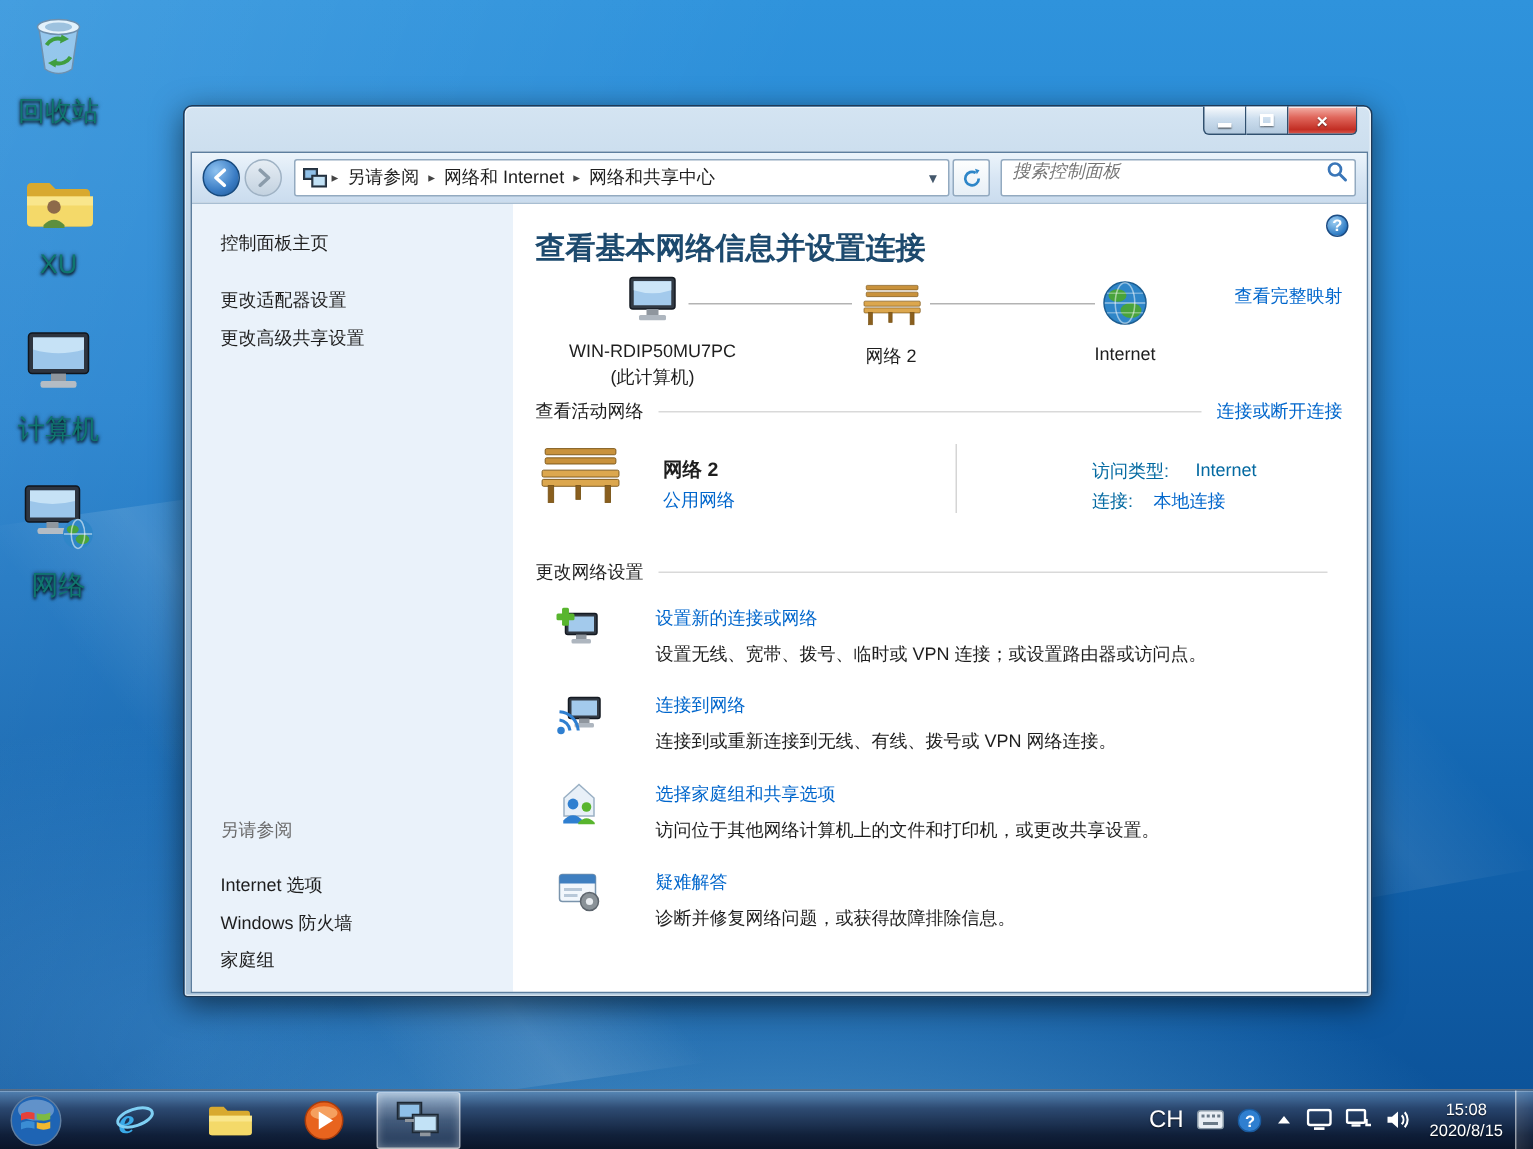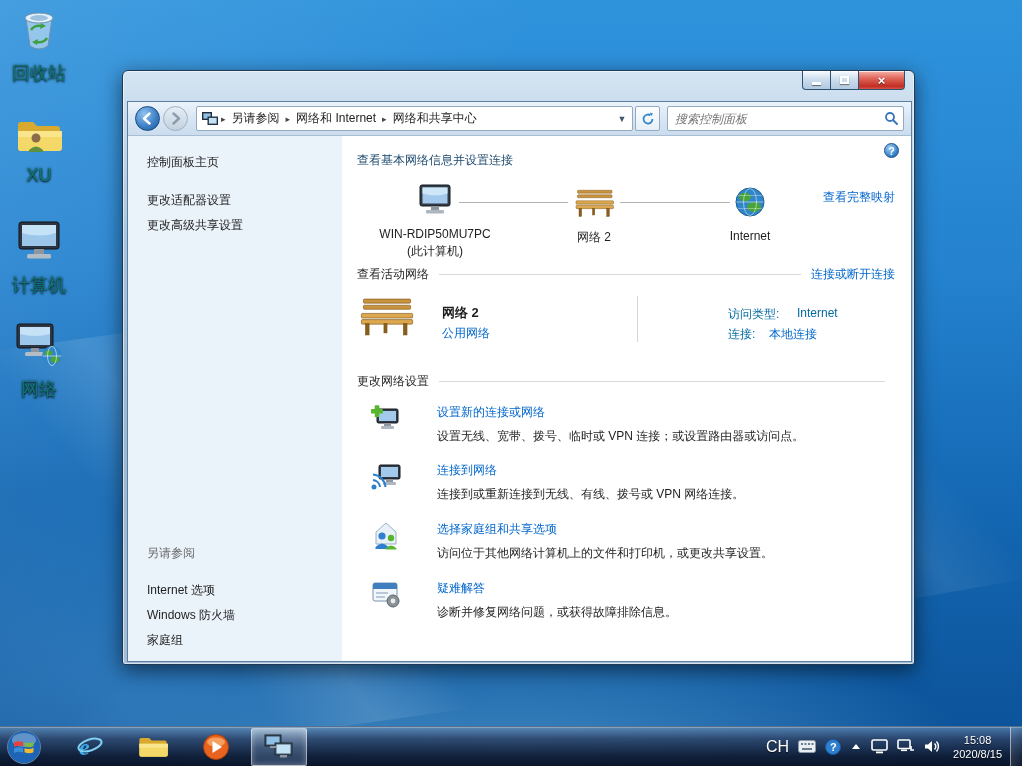--- a/index.html
+++ b/index.html
@@ -60,32 +60,32 @@
 .nav-fwd  { background:linear-gradient(180deg,#e6edf4,#c3d2e0); border:1px solid #9fb2c4; margin-left:3px; }
 .crumbbar { flex:1; height:25px; margin-left:8px; background:#fff; border:1px solid #93aac0;
   border-radius:2px; display:flex; align-items:center; padding:0 2px; min-width:0; }
 .crumb { font-size:12px; color:#1e1e1e; padding:3px 5px; white-space:nowrap; cursor:pointer; }
 .crumb-sep { font-size:9px; color:#444; padding:0 1px; cursor:pointer; }
 .crumb-spacer { flex:1; }
 .crumb-dd { width:16px; text-align:center; color:#44586c; font-size:9px; cursor:pointer; }
 .refresh-btn { width:25px; height:25px; margin-left:2px; border:1px solid #93aac0; border-radius:2px;
   background:linear-gradient(180deg,#fdfefe,#e7eff6); display:flex; align-items:center; justify-content:center; cursor:pointer; }
 .searchbox { width:237px; height:25px; margin-left:7px; background:#fff; border:1px solid #93aac0;
-  border-radius:2px; display:flex; align-items:center; padding:0 4px 0 7px; }
+  border-radius:2px; display:flex; align-items:flex-start; padding:0 4px 0 7px; }
 .searchbox input { flex:1; border:none; outline:none; font-size:12px; font-style:italic;
   color:#777; min-width:0; font-family:inherit; background:transparent; }
 
 
 .content { flex:1; display:flex; min-height:0; }
 .sidebar { width:214px; flex:none; background:#eaf2fa; position:relative; font-size:12px; }
 .side-link { position:absolute; left:19px; color:#1e1e1e; cursor:pointer; white-space:nowrap;text-align:right; }
 .side-head { position:absolute; left:19px; color:#6b6b6b; }
 .main { flex:1; background:#fff; position:relative; font-size:12px; color:#1e1e1e; overflow:hidden; }
 
-.page-title { position:absolute; left:15px; top:16px; font-size:12px; color:var(--heading); }
+.page-title { position:absolute; left:15px; top:16px; font-size:20px; color:var(--heading);font-weight:bold; }
 .help-btn { position:absolute; top:7px; right:12px; width:15px; height:15px; border-radius:50%;
   background:radial-gradient(circle at 35% 30%,#9fd0f4,#2f7cc4 70%,#1c5a9a); color:#fff; font-size:11px;
   font-weight:bold; display:flex; align-items:center; justify-content:center; cursor:pointer;
   border:1px solid #1c4d85; }
 .bluelink { color:var(--link); cursor:pointer; white-space:nowrap; }
 .viewmap-link { position:absolute; top:53px; right:16px; }
 
 .map-node { position:absolute; text-align:center; }
 .map-label { margin-top:8px; }
 .map-sub { margin-top:2px; }

